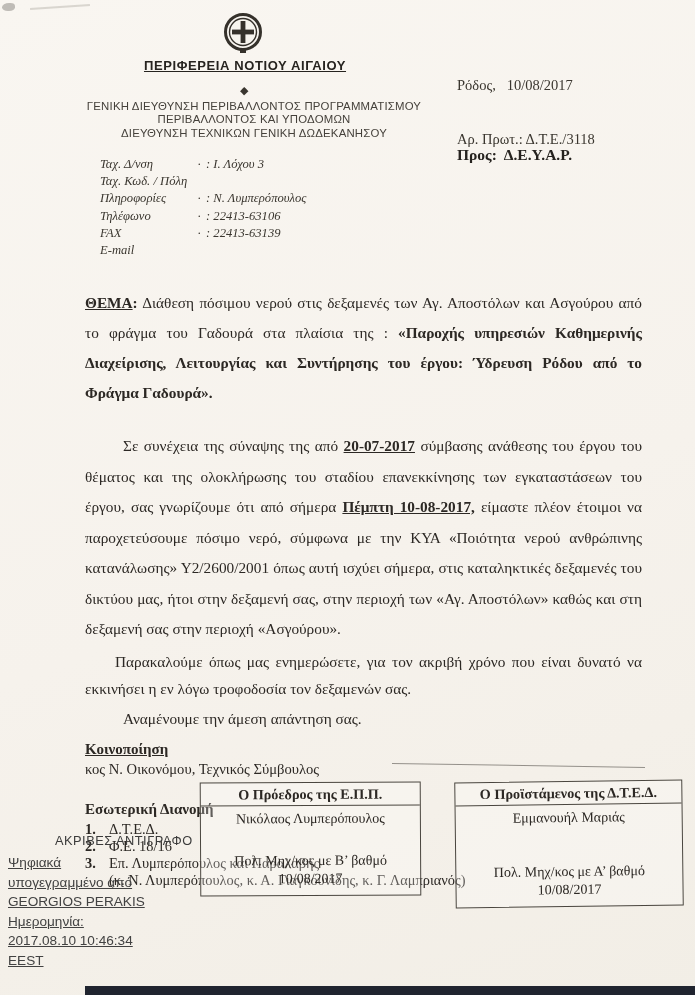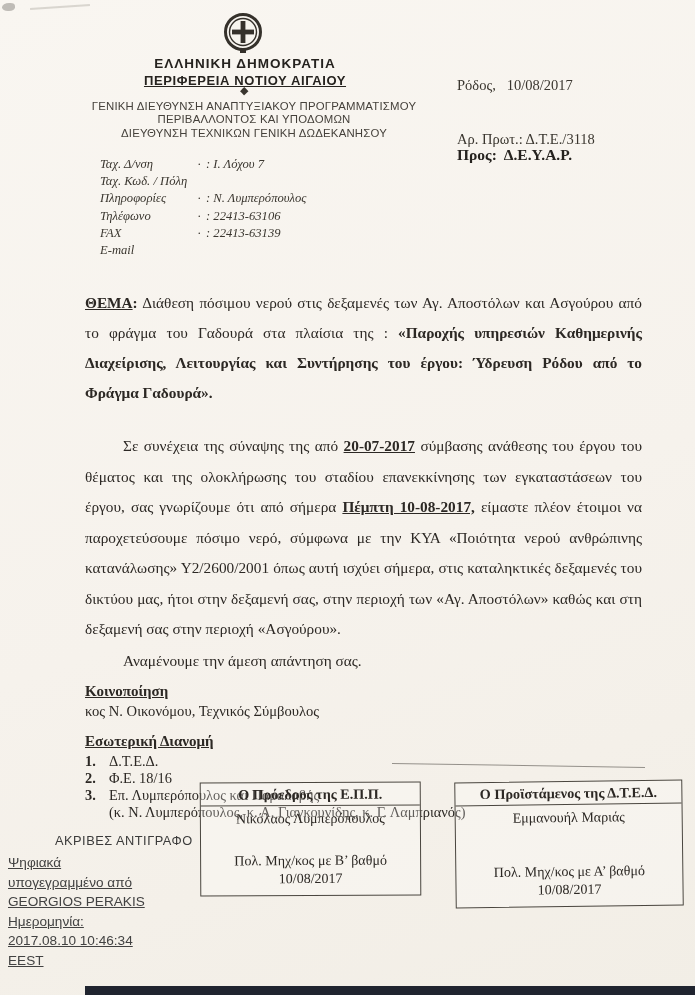--- a/index.html
+++ b/index.html
@@ -31,21 +31,21 @@
   .subject{line-height:30px;text-align:justify;margin:0 0 23px 0;}
   .subject .lbl{font-weight:bold;text-decoration:underline;}
   .subject .lbl-colon{font-weight:bold;}
   .subject .sb{font-weight:bold;}
   .p2{line-height:30.5px;text-align:justify;text-indent:38px;margin:0;}
   .bu{font-weight:bold;text-decoration:underline;}
   .p3{line-height:27.5px;text-align:justify;text-indent:30px;margin:3px 0 0 0;}
   .p4{line-height:27px;text-indent:38px;margin:2px 0 0 0;}
   .cc-title{font-weight:bold;text-decoration:underline;margin-top:9px;font-size:15px;}
   .cc-line{font-size:14.6px;margin-top:3px;}
-  .dist-title{font-weight:bold;text-decoration:underline;margin-top:13px;font-size:15px;}
+  .dist-title{font-weight:bold;margin-top:23px;font-size:15px;}
   .dist-list{margin-top:3px;font-size:14.4px;line-height:17.3px;}
   .dist-item{display:grid;grid-template-columns:24px 1fr;}
   .dist-item .num{font-weight:bold;}
   .dist-sub{margin-left:24px;}
   
   .sig-box{position:absolute;border:1.3px solid #4a463f;background:rgba(255,255,255,.25);
     display:flex;flex-direction:column;font-size:14px;text-align:center;color:#2c2824;}
   .sig-left{left:200px;top:782px;width:219px;height:112px;transform:rotate(-.3deg);}
   .sig-right{left:455px;top:781px;width:226px;height:124px;transform:rotate(-.7deg);}
   .sig-title{font-weight:bold;border-bottom:1.3px solid #4a463f;padding:3px 2px 2px;font-size:14.2px;}
@@ -77,43 +77,42 @@
     <svg width="48" height="48" viewBox="0 0 48 48">
       <circle cx="24" cy="22" r="17.5" fill="none" stroke="#35312b" stroke-width="3"></circle>
       <circle cx="24" cy="22" r="13.5" fill="#f7f4ee" stroke="#35312b" stroke-width="1.4"></circle>
       <rect x="21.6" y="11" width="4.8" height="22" fill="#35312b"></rect>
       <rect x="13" y="19.6" width="22" height="4.8" fill="#35312b"></rect>
       <rect x="21" y="39" width="6" height="4" fill="#35312b"></rect>
     </svg>
   </div>
 
   <div class="letterhead">
-    <div class="republic">ΕΛΛΗΝΙΚΗ  ΔΗΜΟΚΡΑΤΙΑ</div>
     <div class="region">ΠΕΡΙΦΕΡΕΙΑ ΝΟΤΙΟΥ ΑΙΓΑΙΟΥ</div>
   </div>
   <div class="ornament">◆</div>
 
   <div class="departments">
-    <div>ΓΕΝΙΚΗ ΔΙΕΥΘΥΝΣΗ ΑΝΑΠΤΥΞΙΑΚΟΥ ΠΡΟΓΡΑΜΜΑΤΙΣΜΟΥ</div>
+    <div>ΓΕΝΙΚΗ ΔΙΕΥΘΥΝΣΗ ΠΕΡΙΒΑΛΛΟΝΤΟΣ ΠΡΟΓΡΑΜΜΑΤΙΣΜΟΥ</div>
     <div>ΠΕΡΙΒΑΛΛΟΝΤΟΣ ΚΑΙ ΥΠΟΔΟΜΩΝ</div>
     <div>ΔΙΕΥΘΥΝΣΗ  ΤΕΧΝΙΚΩΝ ΓΕΝΙΚΗ ΔΩΔΕΚΑΝΗΣΟΥ</div>
   </div>
 
   <div class="dateblock">
     <div>Ρόδος,   10/08/2017</div>
     <div>Αρ. Πρωτ.: Δ.Τ.Ε./3118</div>
   </div>
 
   <div class="to-line">Προς:  Δ.Ε.Υ.Α.Ρ.</div>
 
   <div class="contact">
     <div class="row">
       <span>Ταχ. Δ/νση</span>
       <span class="dot">·</span>
-      <span>: Ι. Λόχου 7</span>
+      <span>: Ι. Λόχου 3</span>
     </div>
     <div class="row">
       <span>Ταχ. Κωδ. / Πόλη</span>
       <span class="dot"></span>
     </div>
     <div class="row">
       <span>Πληροφορίες</span>
       <span class="dot">·</span>
       <span>: Ν. Λυμπερόπουλος</span>
     </div>
@@ -131,20 +130,21 @@
       <span>E-mail</span>
       <span class="dot"></span>
     </div>
   </div>
 
   <div class="doc-body">
     <p class="subject"><span class="lbl">ΘΕΜΑ</span><span class="lbl-colon">:</span><span> Διάθεση πόσιμου νερού στις δεξαμενές των Αγ. Αποστόλων και Ασγούρου από το φράγμα του Γαδουρά στα πλαίσια της : </span><span class="sb">«Παροχής υπηρεσιών Καθημερινής Διαχείρισης, Λειτουργίας και Συντήρησης του έργου: Ύδρευση Ρόδου από το Φράγμα Γαδουρά».</span></p>
 
     <p class="p2"><span>Σε συνέχεια της σύναψης της από </span><span class="bu">20-07-2017</span><span> σύμβασης ανάθεσης του έργου του θέματος και της ολοκλήρωσης του σταδίου επανεκκίνησης των εγκαταστάσεων του έργου, σας γνωρίζουμε ότι από σήμερα </span><span class="bu">Πέμπτη 10-08-2017,</span><span> είμαστε πλέον έτοιμοι να παροχετεύσουμε πόσιμο νερό, σύμφωνα με την ΚΥΑ «Ποιότητα νερού ανθρώπινης κατανάλωσης» Υ2/2600/2001 όπως αυτή ισχύει σήμερα, στις καταληκτικές δεξαμενές του δικτύου μας, ήτοι στην δεξαμενή σας, στην περιοχή των «Αγ. Αποστόλων» καθώς και στη δεξαμενή σας στην περιοχή «Ασγούρου».</span></p>
 
+    <p class="p3">Παρακαλούμε όπως μας ενημερώσετε, για τον ακριβή χρόνο που είναι δυνατό να εκκινήσει η εν λόγω τροφοδοσία τον δεξαμενών σας.</p>
     <p class="p4">Αναμένουμε την άμεση απάντηση σας.</p>
 
     <div class="cc-title">Κοινοποίηση</div>
     <div class="cc-line">κος Ν. Οικονόμου, Τεχνικός Σύμβουλος</div>
 
     <div class="dist-title">Εσωτερική Διανομή</div>
     <div class="dist-list">
       <div class="dist-item">
         <span class="num">1.</span>
         <span>Δ.Τ.Ε.Δ.</span>

